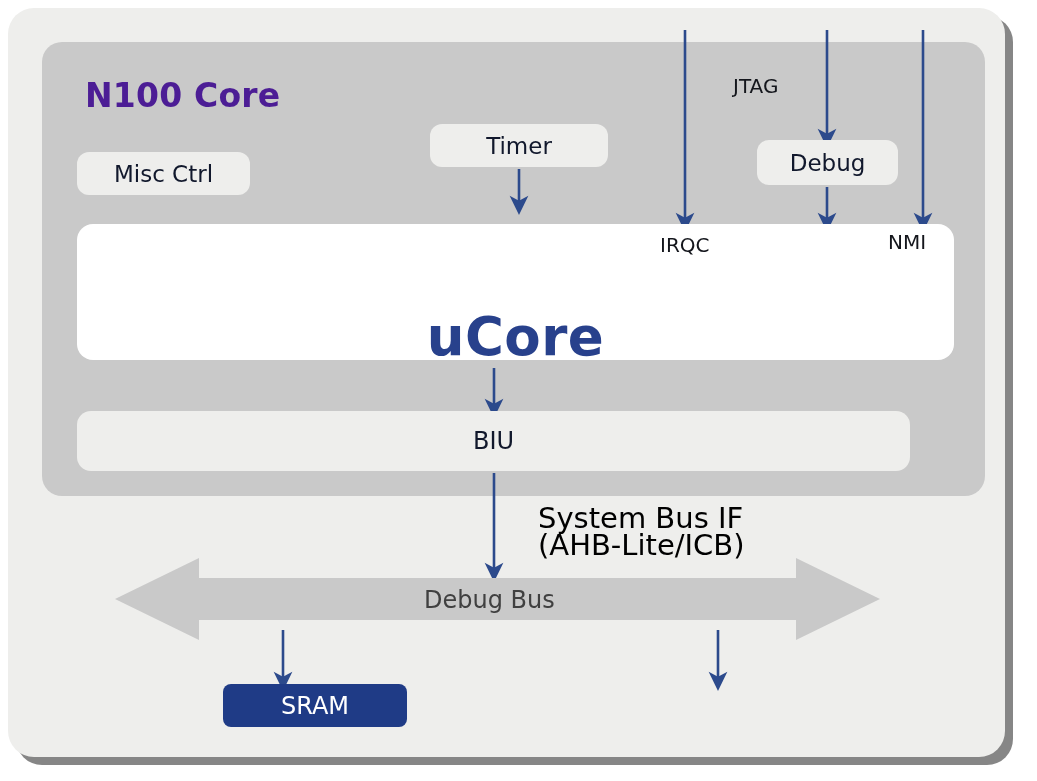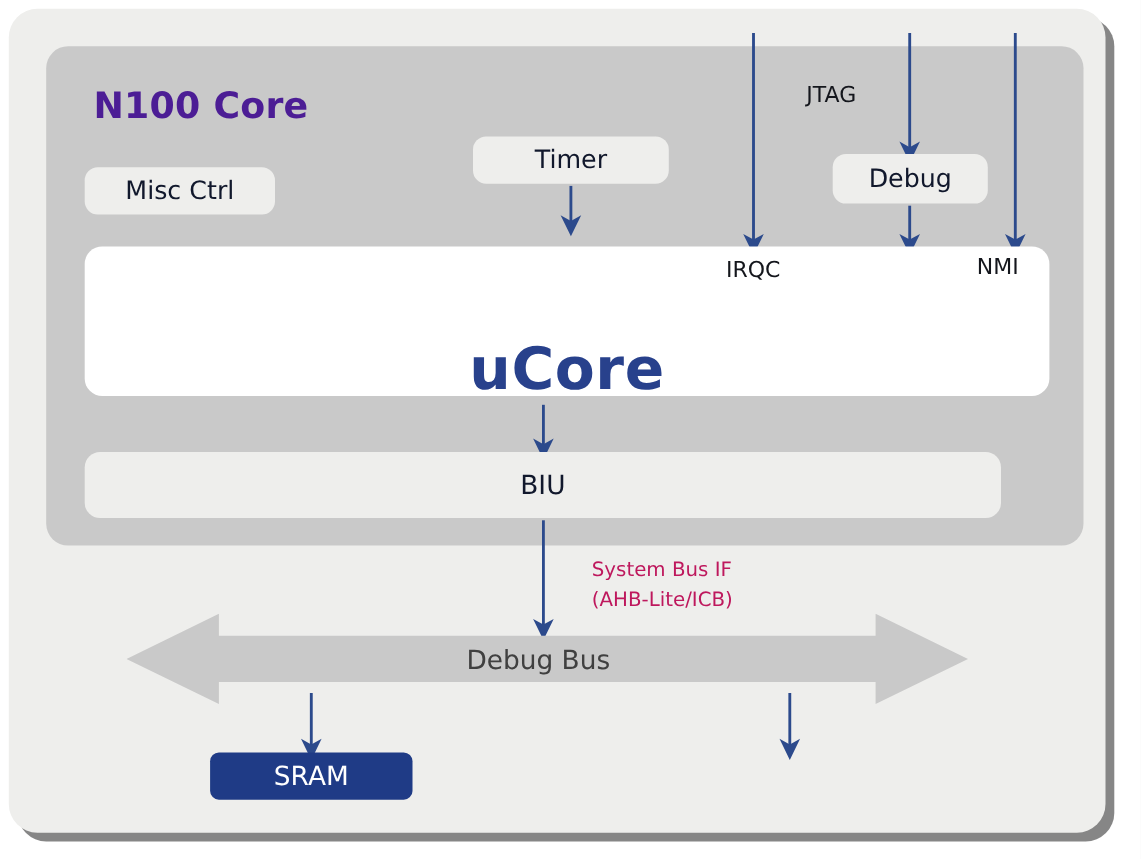--- a/index.html
+++ b/index.html
@@ -102,22 +102,22 @@
     white-space: nowrap;
   }
   .jtag { left: 733px; top: 74px; }
   .irqc { left: 660px; top: 233px; }
   .nmi  { left: 888px; top: 230px; }
 
   .busif-label {
     position: absolute;
     left: 538px;
     top: 505px;
-    font-size: 18px;
-    color: #be185d;
+    font-size: 29px;
+    color: #000000;
     line-height: 27px;
     white-space: nowrap;
   }
 
   
   .arrow-layer {
     position: absolute;
     left: 0;
     top: 0;
     width: 1037px;
@@ -146,20 +146,21 @@
   .mem-block {
     position: absolute;
     background: #1f3b86;
     border-radius: 8px;
     display: flex;
     align-items: center;
     justify-content: center;
     color: #ffffff;
     font-size: 24px;
     white-space: nowrap;
+    margin-left: 32px;
   }
   .sram    { left: 191px; top: 684px; width: 184px; height: 43px; }
   .ext-mem { left: 629px; top: 684px; width: 181px; height: 43px; }
 </style>
 </head>
 <body>
 
 <div id="stage">
 
   <div class="outer-frame"></div>

